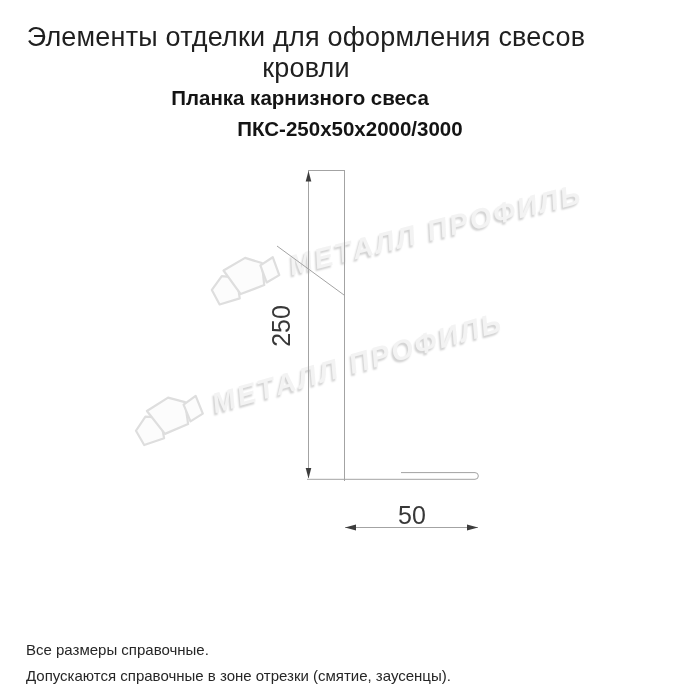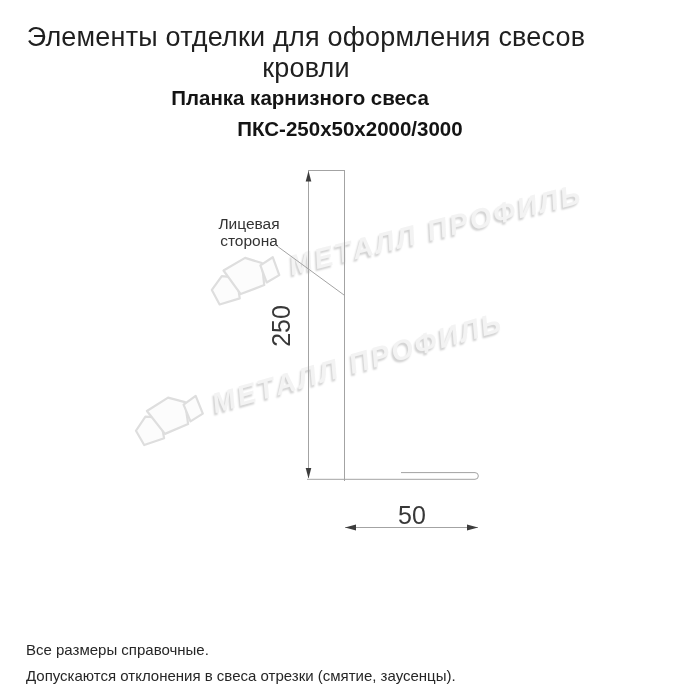--- a/index.html
+++ b/index.html
@@ -96,21 +96,17 @@
     <line class="dwg-line" x1="277" y1="246" x2="344" y2="295"></line>
 
     <line class="dwg-line" x1="345" y1="527.5" x2="478" y2="527.5"></line>
     <path class="dwg-arrow" d="M345 527.5 L356 524.6 L356 530.4 Z"></path>
     <path class="dwg-arrow" d="M478 527.5 L467 524.6 L467 530.4 Z"></path>
 
     <text class="dim-text" transform="rotate(-90 290 326)" x="290" y="326" text-anchor="middle" font-size="25">250</text>
     <text class="dim-text" x="412" y="524" text-anchor="middle" font-size="25">50</text>
   </svg>
 
-  <div class="face-label">
-    <div>Лицевая</div>
-    <div>сторона</div>
-  </div>
 
   <div class="footer-note fn1">Все размеры справочные.</div>
-  <div class="footer-note fn2">Допускаются отклонения в свеса отрезки (смятие, заусенцы).</div>
+  <div class="footer-note fn2">Допускаются справочные в зоне отрезки (смятие, заусенцы).</div>
 
 </div>
 
 </body></html>

